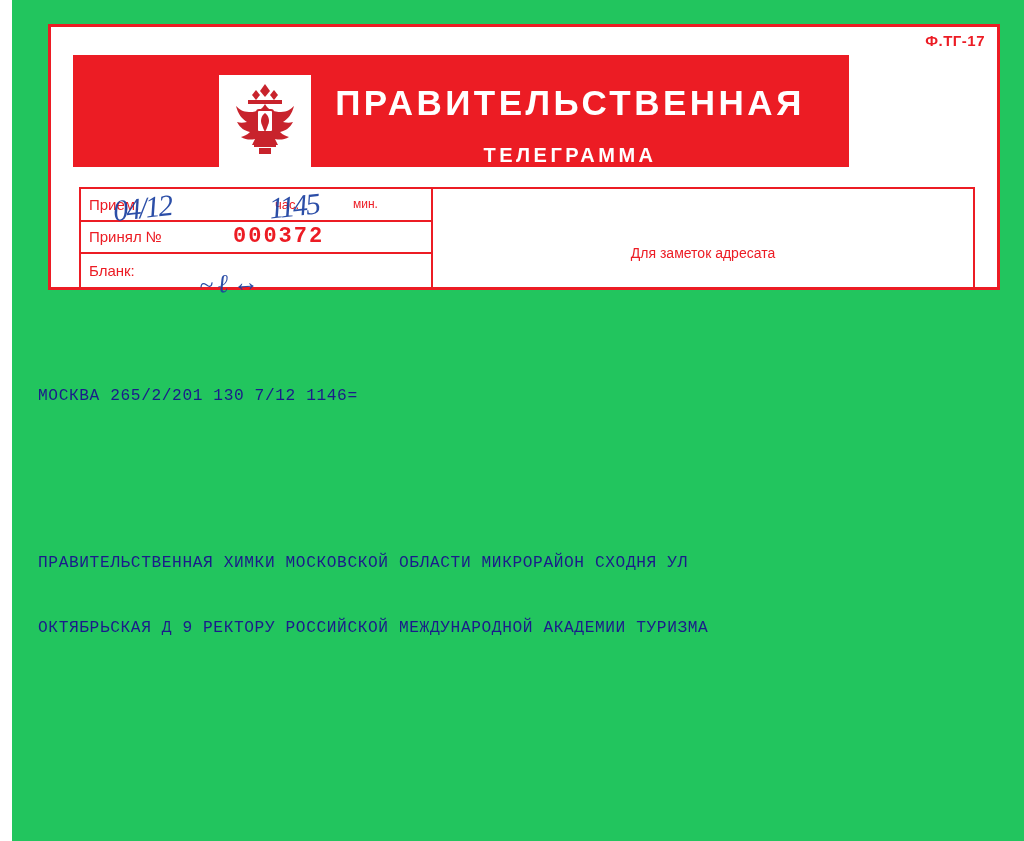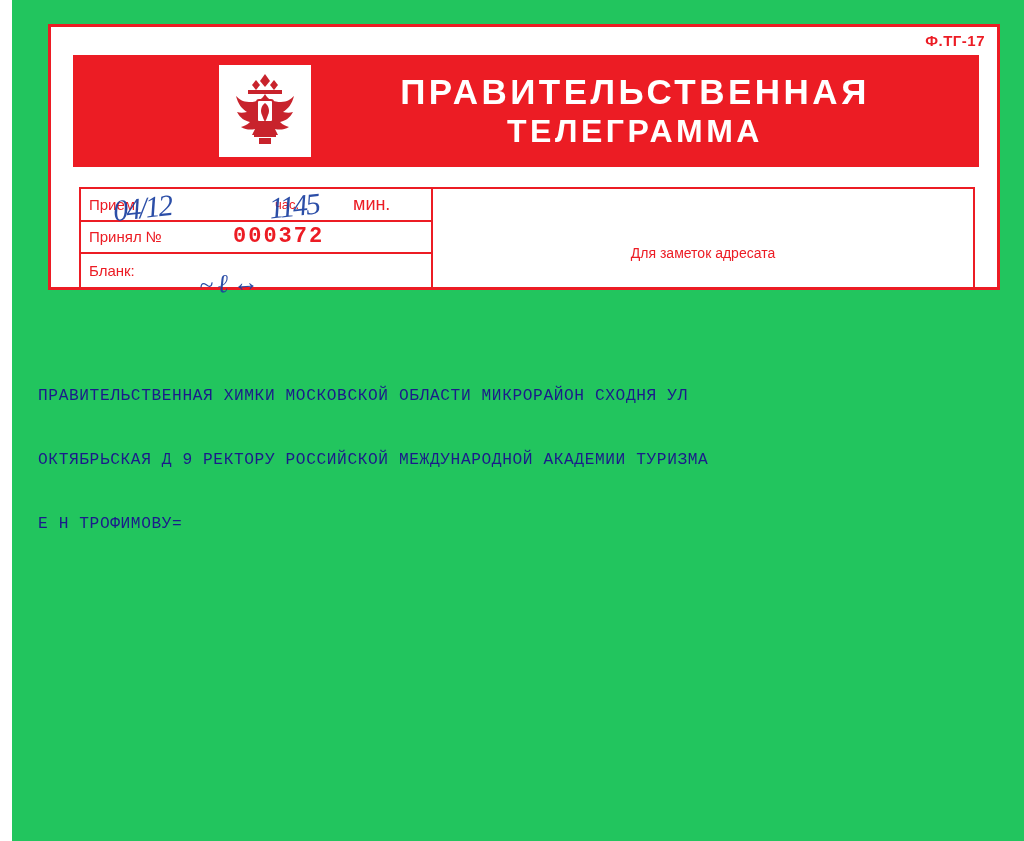--- a/index.html
+++ b/index.html
@@ -39,25 +39,25 @@
     top: 5px;
     font-size: 15px;
     font-weight: bold;
     color: #ec1c24;
     letter-spacing: 0.5px;
   }
   .banner {
     position: absolute;
     left: 22px;
     top: 28px;
-    width: 906px;
+    width: 776px;
     height: 112px;
     background: #ec1c24;
     display: flex;
-    align-items: center;
+    align-items: flex-end;
   }
   .crest-box {
     width: 92px;
     height: 92px;
     margin-left: 146px;
     background: #ffffff;
     display: flex;
     align-items: center;
     justify-content: center;
     flex: none;
@@ -69,24 +69,24 @@
     color: #ffffff;
     padding-right: 20px;
   }
   .banner-title {
     font-size: 35px;
     font-weight: bold;
     letter-spacing: 3.5px;
     line-height: 1.12;
   }
   .banner-sub {
-    font-size: 32px;
+    font-size: 20px;
     font-weight: bold;
     letter-spacing: 3.5px;
-    margin-top: 2px;
+    margin-top: 22px;
   }
 
   
   .recv-grid {
     position: absolute;
     left: 28px;
     top: 160px;
     width: 896px;
     height: 102px;
     border: 2px solid #ec1c24;
@@ -121,21 +121,21 @@
   .lbl-hour {
     position: absolute;
     left: 172px;
     font-size: 13px;
     color: #ec1c24;
     margin-left: 22px;
   }
   .lbl-min {
     position: absolute;
     left: 272px;
-    font-size: 18px;
+    font-size: 12px;
     color: #ec1c24;
   }
   .blank-num {
     position: absolute;
     left: 152px;
     top: 2px;
     font-size: 22px;
     font-family: "Liberation Mono", monospace;
     color: #ec1c24;
     letter-spacing: 2px;
@@ -232,23 +232,25 @@
       </div>
     </div>
 
     <div class="hand date">04/12</div>
     <div class="hand time">1145</div>
     <div class="hand sign">~  ℓ  ↔</div>
   </div>
 
   <div class="body-text">
     <div class="blk">
+      <span class="line">МОСКВА 265/2/201 130 7/12 1146=</span>
+    </div>
+    <div class="blk">
       <span class="line">ПРАВИТЕЛЬСТВЕННАЯ ХИМКИ МОСКОВСКОЙ ОБЛАСТИ МИКРОРАЙОН СХОДНЯ УЛ</span>
       <span class="line">ОКТЯБРЬСКАЯ Д 9 РЕКТОРУ РОССИЙСКОЙ МЕЖДУНАРОДНОЙ АКАДЕМИИ ТУРИЗМА</span>
-      <span class="line">Е Н ТРОФИМОВУ=</span>
     </div>
     <div class="blk">
       
       
       
       
       
       
       
       

